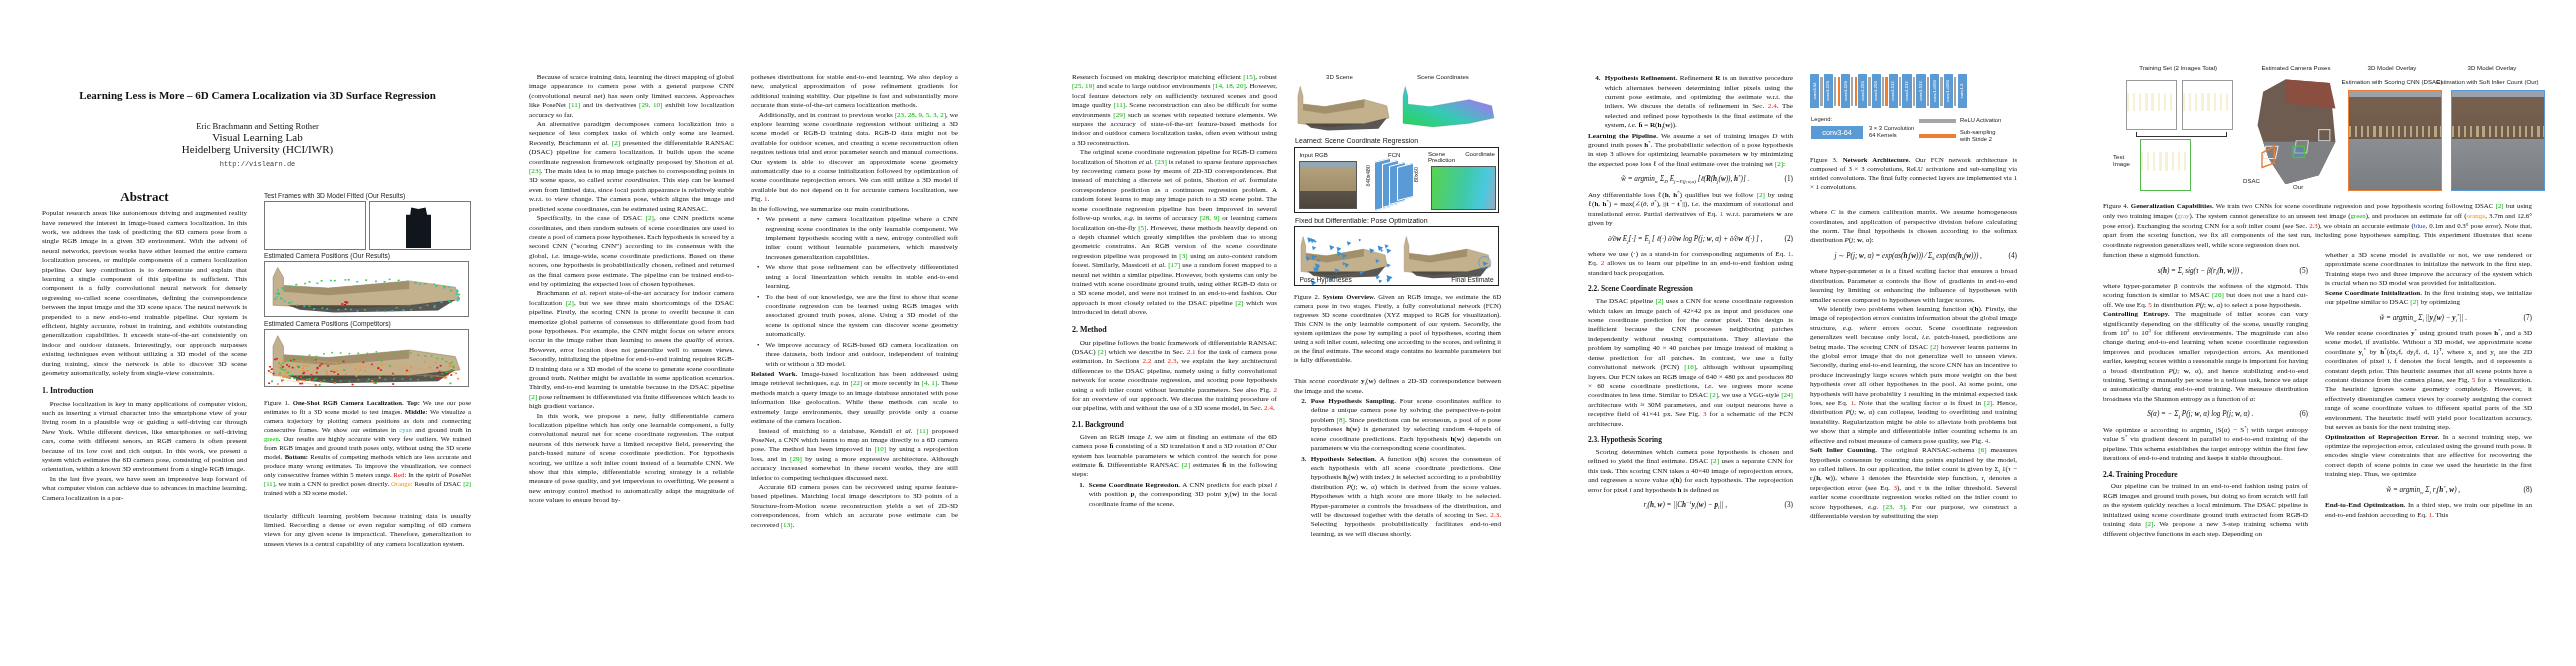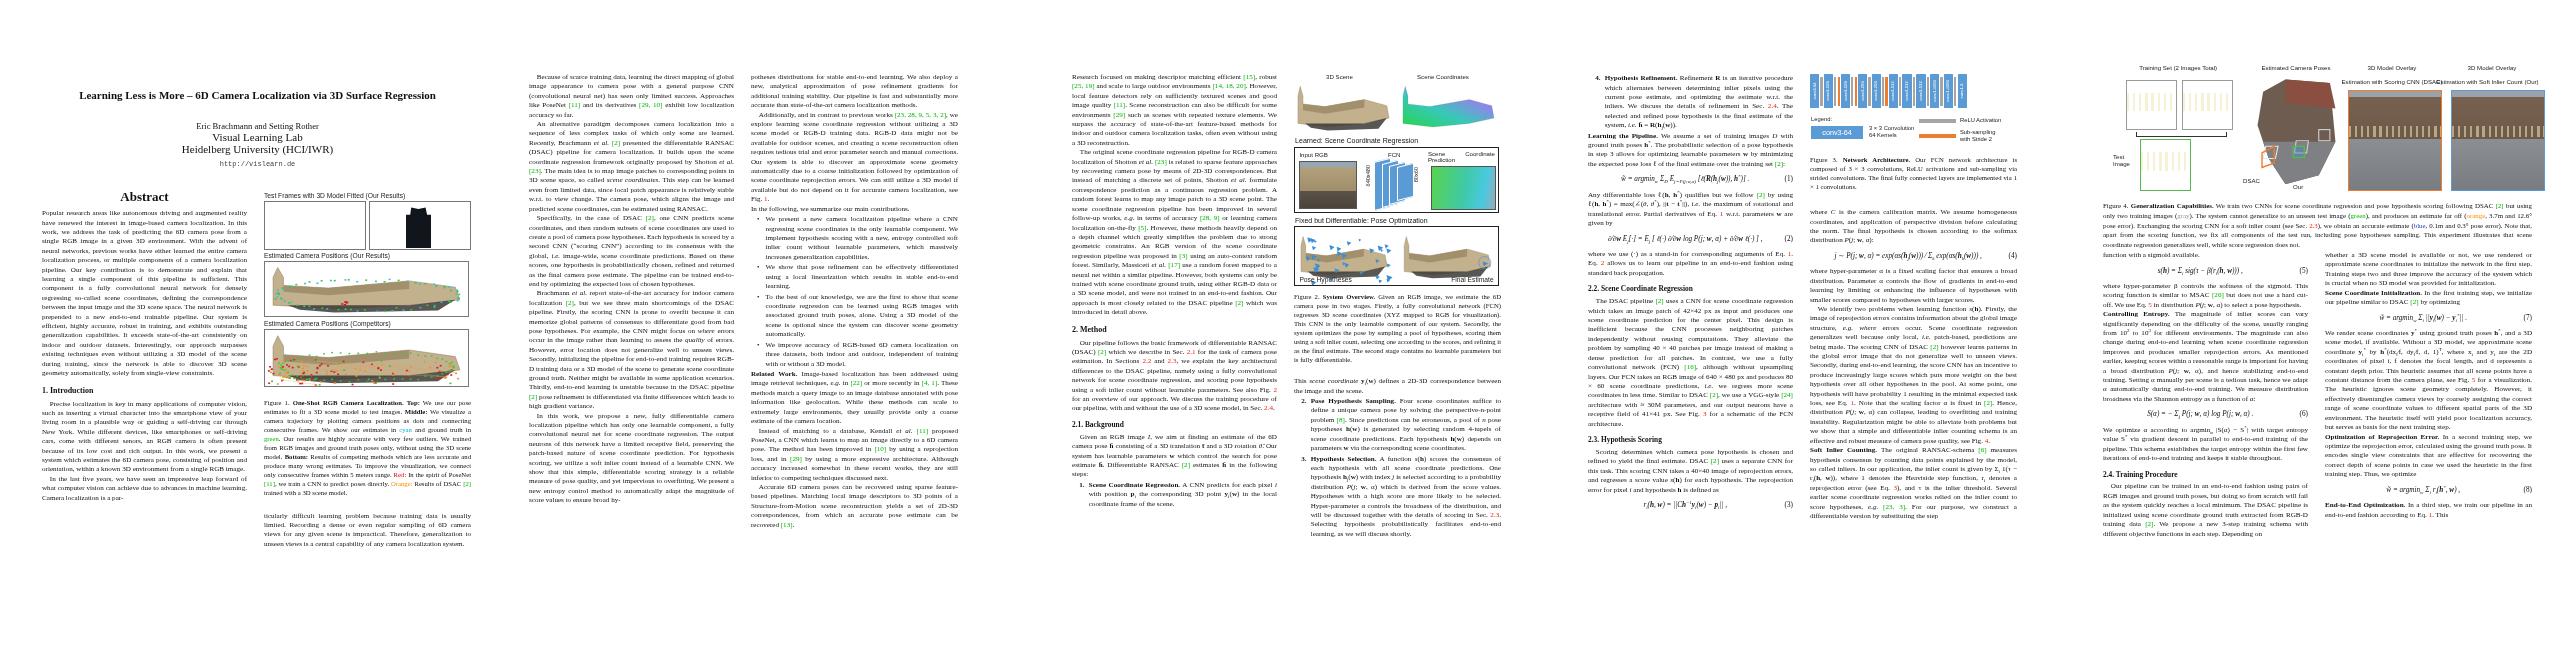--- a/index.html
+++ b/index.html
@@ -651,21 +651,21 @@
           <div class="imgbrd overlaygray" style="position: absolute; left: 245px; top: 27px; width: 94px; height: 101px; border: 1.7px solid rgb(237, 125, 49);">
             <div class="streetwin" style="position: absolute; left: 0px; top: 28%; width: 100%; height: 30%;"></div>
           </div>
           <div class="imgbrd overlaygray" style="position: absolute; left: 348px; top: 27px; width: 94px; height: 101px; border: 1.7px solid rgb(91, 155, 213);">
             <div class="streetwin" style="position: absolute; left: 0px; top: 28%; width: 100%; height: 30%;"></div>
           </div>
         </div>
         <div class="capw">Figure 4. <span class="mk-b">Generalization Capabilities.</span> We train two CNNs for scene coordinate regression and pose hypothesis scoring following DSAC <span class="mk-g">[2]</span> but using only two training images (<span class="mk-gy">gray</span>). The system cannot generalize to an unseen test image (<span class="mk-gr">green</span>), and produces an estimate far off (<span class="mk-o">orange</span>, 3.7m and 12.6° pose error). Exchanging the scoring CNN for a soft inlier count (see Sec. <span class="mk-r">2.3</span>), we obtain an accurate estimate (<span class="mk-bl">blue</span>, 0.1m and 0.3° pose error). Note that, apart from the scoring function, we fix all components of the test run, including pose hypotheses sampling. This experiment illustrates that scene coordinate regression generalizes well, while score regression does not.</div>
       </div>
       <div class="col" style="left: 42px; top: 251px; width: 205px;">
-        <div class="p">function with a sigmoid available.</div>
+        <div class="p">function these a sigmoid function.</div>
         <div class="eq">
           <span class="bd">s(<span class="mk-b">h</span>) = Σ<sub>i</sub> sig(τ − β(r<sub>i</sub>(<span class="mk-b">h</span>, <span class="mk-b">w</span>))) ,</span>
           <span class="nm">(5)</span>
         </div>
         <div class="p">where hyper-parameter β controls the softness of the sigmoid. This scoring function is similar to MSAC <span class="mk-g">[26]</span> but does not use a hard cut-off. We use Eq. <span class="mk-r">5</span> in distribution <span class="mk-i">P</span>(<span class="mk-i">j</span>; <span class="mk-b">w</span>, α) to select a pose hypothesis.</div>
         <div class="p"><span class="mk-b">Controlling Entropy.</span> The magnitude of inlier scores can vary significantly depending on the difficulty of the scene, usually ranging from 10<sup>2</sup> to 10<sup>3</sup> for different environments. The magnitude can also change during end-to-end learning when scene coordinate regression improves and produces smaller reprojection errors. As mentioned earlier, keeping scores within a reasonable range is important for having a broad distribution <span class="mk-i">P</span>(<span class="mk-i">j</span>; <span class="mk-b">w</span>, α), and hence stabilizing end-to-end training. Setting α manually per scene is a tedious task, hence we adapt α automatically during end-to-end training. We measure distribution broadness via the Shannon entropy as a function of α:</div>
         <div class="eq">
           <span class="bd">S(α) = − Σ<sub>j</sub> P(j; <span class="mk-b">w</span>, α) log P(j; <span class="mk-b">w</span>, α) .</span>
           <span class="nm">(6)</span>
         </div>

